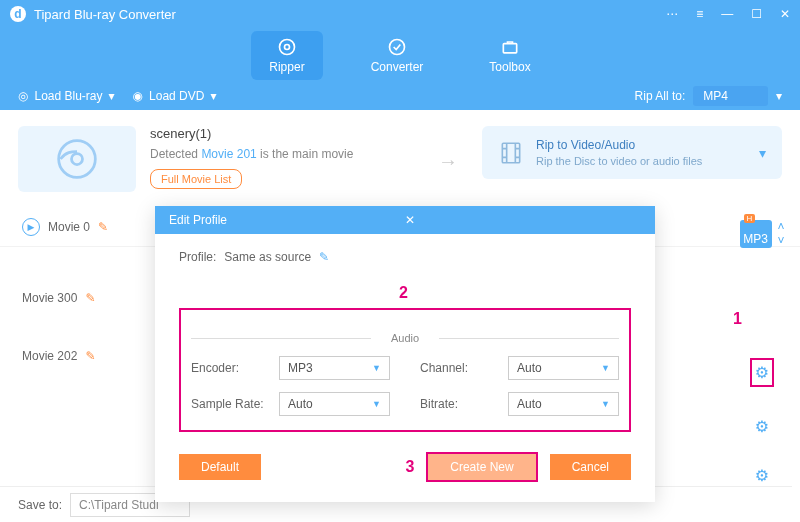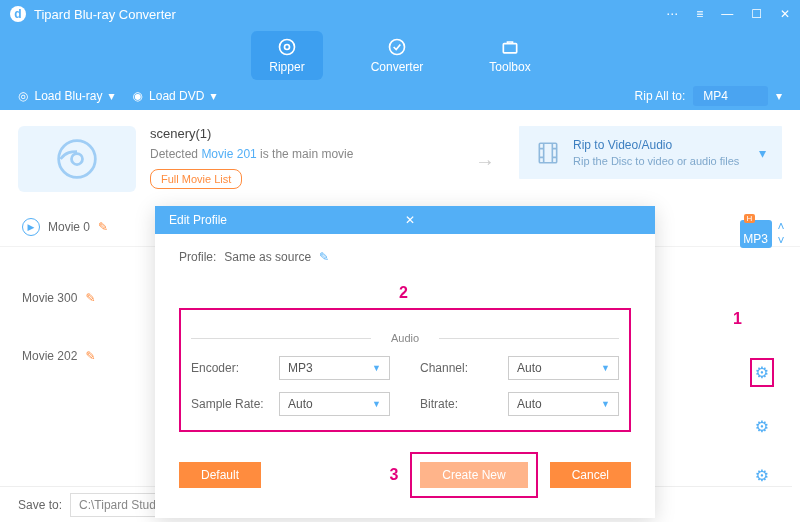--- a/index.html
+++ b/index.html
@@ -19,21 +19,21 @@
 .ripallsel{background:#4aa4f1;padding:3px 40px 3px 10px;border-radius:3px}
 .content{position:relative;height:412px;background:#fff}
 .discrow{display:flex;padding:16px 18px;gap:14px;align-items:flex-start}
 .discicon{width:118px;height:66px;background:#eaf5fe;border-radius:6px;display:flex;align-items:center;justify-content:center}
 .discinfo{flex:1}
 .discname{font-size:13px;color:#444;margin-bottom:6px}
 .detected{font-size:12px;color:#888;margin-bottom:8px}
 .detected a{color:#53aff6;text-decoration:none}
 .fullmovie{border:1px solid #ff8c3e;color:#ff8c3e;padding:3px 10px;border-radius:8px;font-size:11px;display:inline-block}
 .arrow{width:30px;color:#ccc;font-size:20px;align-self:center}
-.ripcard{width:263px;background:#eaf5fe;border-radius:1px;padding:12px 16px;display:flex;gap:12px;align-items:center}
+.ripcard{width:300px;background:#eaf5fe;border-radius:6px;padding:12px 16px;display:flex;gap:12px;align-items:center}
 .ripcard .txt{flex:1}
 .ripcard .t1{color:#3d7fc0;font-size:12px;margin-bottom:3px}
 .ripcard .t2{color:#7fa8cc;font-size:11px}
 .movierow{display:flex;align-items:center;padding:10px 22px;border-bottom:1px solid #f2f2f2;color:#666;font-size:12px;gap:8px}
 .playcirc{width:18px;height:18px;border:1.5px solid #53aff6;border-radius:50%;display:flex;align-items:center;justify-content:center;color:#53aff6;font-size:9px}
 .pencil{color:#ff8c3e}
 .savebar{position:absolute;bottom:0;left:0;right:8px;height:36px;border-top:1px solid #eee;display:flex;align-items:center;padding:0 18px;gap:8px;font-size:12px;color:#666;background:#fff}
 .savepath{border:1px solid #ddd;padding:4px 8px;width:120px;color:#888}
 .rightpanel{position:absolute;right:18px;top:110px;width:40px;display:flex;flex-direction:column;align-items:center;gap:30px}
 .rightpanel .fmt{width:32px;height:28px;background:#53aff6;border-radius:3px;position:relative;color:#fff;font-size:8px;display:flex;align-items:flex-end;justify-content:center;padding-bottom:2px}
@@ -55,21 +55,21 @@
 .audiobox{border:2px solid #e3007b;padding:16px 10px 14px;margin-bottom:20px}
 .fieldrow{display:flex;gap:30px;margin-top:12px}
 .field{display:flex;align-items:center;gap:10px;flex:1}
 .field label{width:78px;color:#666;font-size:12px}
 .sel{flex:1;border:1px solid #ccc;padding:4px 8px;color:#555;font-size:12px;display:flex;justify-content:space-between;align-items:center}
 .sel .dd{color:#53aff6;font-size:9px}
 .btnrow{display:flex;gap:12px;align-items:center}
 .btn{padding:6px 22px;color:#fff;font-size:12px;border:none;cursor:pointer}
 .btn.orange{background:#ff8c3e}
 .btn.new{background:#ffb48a}
-.newwrap{border:2px solid #e3007b;padding:8px}
+.newwrap{border:2px solid #e3007b;padding:0}
 .chev{color:#53aff6;font-size:14px}
 </style>
 </head>
 <body>
 
 <div class="titlebar">
   <div class="logo">d</div>
   <div class="title">Tipard Blu-ray Converter</div>
   <div class="winicons">
     <span>⋯</span>

